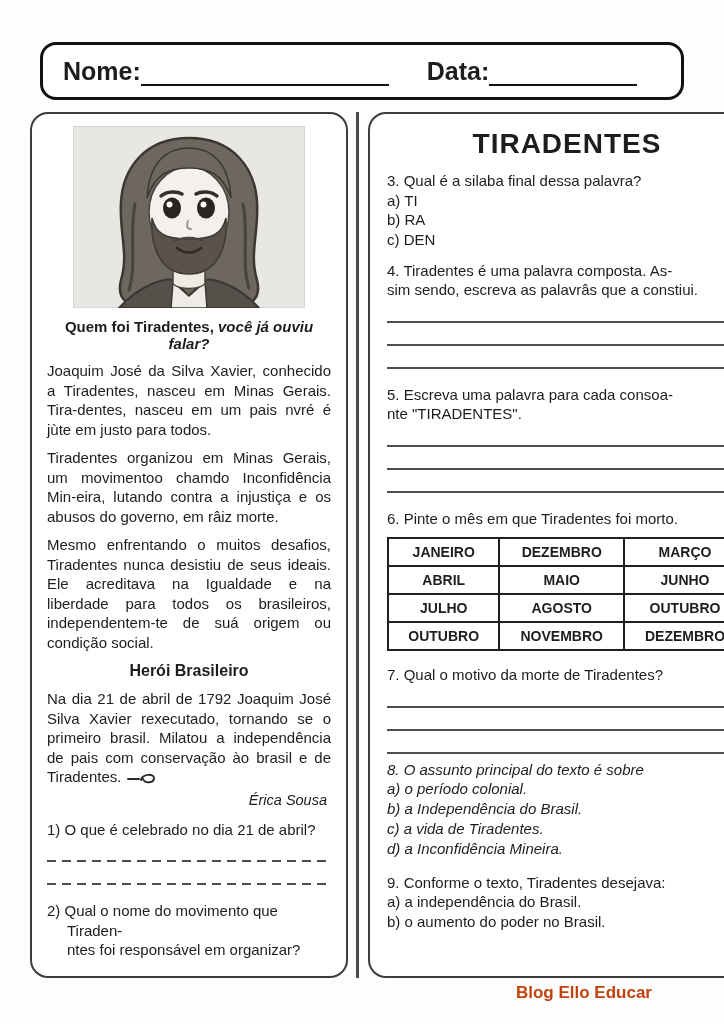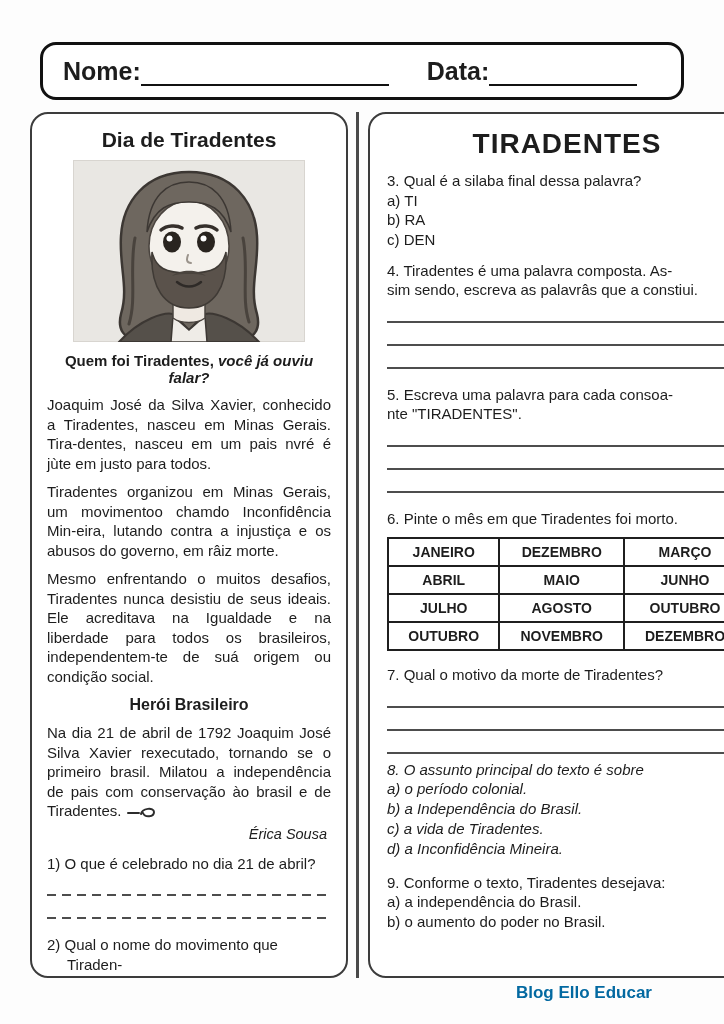--- a/index.html
+++ b/index.html
@@ -135,40 +135,39 @@
     font-size: 14px;
     padding: 5px 13px;
   }
   
   .footer-credit {
     position: absolute;
     top: 983px;
     right: 72px;
     font-size: 17px;
     font-weight: bold;
-    color: #0369a1;
+    color: #c2410c;
   }
 </style>
 </head>
 <body>
 
 <div class="page">
 
   <div class="name-box">
     <span>Nome:</span>
     <span class="write-line line-nome"></span>
     <span>Data:</span>
     <span class="write-line line-data"></span>
   </div>
 
   <div class="divider"></div>
 
   <div class="col-box col-left">
 
-    <div class="left-title">Dia de Tiradentes</div>
 
     <div class="portrait-wrap">
       <svg viewBox="0 0 232 182" width="232" height="182">
         <rect width="232" height="182" fill="#e9e7e3"></rect>
         <rect width="232" height="182" fill="none" stroke="#d8d5d0" stroke-width="2"></rect>
 
         <path d="M116 12 C72 12 50 42 48 76 C46 106 56 128 48 154 C44 170 52 180 64 177 C62 182 74 186 82 181 L150 181 C158 186 170 182 168 177 C180 180 188 170 184 154 C176 128 186 106 184 76 C182 42 160 12 116 12 Z" fill="#6e675f" stroke="#3c3733" stroke-width="2.5"></path>
 
         <path d="M46 182 C68 158 92 152 100 154 L116 170 L132 154 C140 152 164 158 186 182 Z" fill="#55504a" stroke="#3c3733" stroke-width="2"></path>
 

